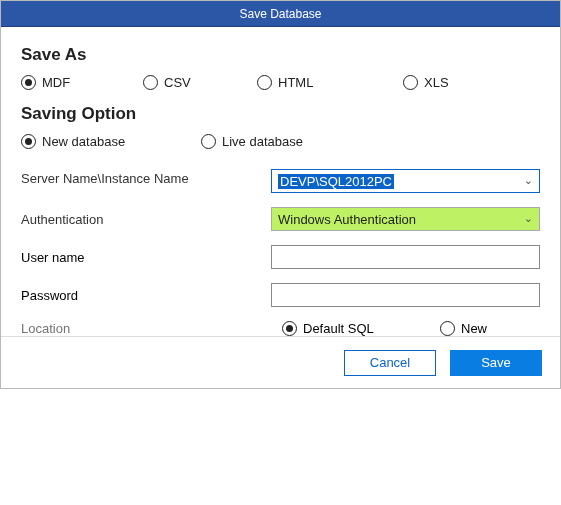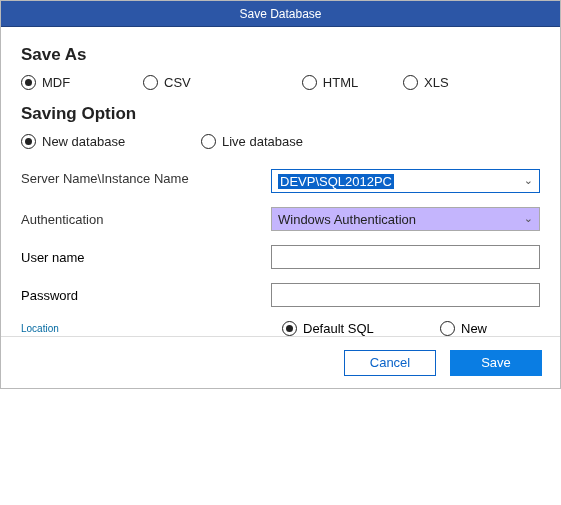--- a/index.html
+++ b/index.html
@@ -23,21 +23,21 @@
     padding: 10px 20px 14px 20px;
     overflow: hidden;
   }
   h2 {
     font-size: 17px; font-weight: 600; margin: 8px 0 10px 0; color: #222;
   }
   .radio-row { display: flex; align-items: center; margin: 6px 0 14px 0; }
   .radio-opt { display: flex; align-items: center; font-size: 13px; color: #222; cursor: pointer; }
   .ro-mdf   { width: 122px; }
   .ro-csv   { width: 114px; }
-  .ro-html  { width: 146px; justify-content: center; }
+  .ro-html  { width: 146px; }
   .ro-xls   { width: 80px; }
   .ro-newdb { width: 180px; }
   .ro-livedb{ width: 160px; }
   .rcircle {
     width: 15px; height: 15px; border: 1.6px solid #222; border-radius: 50%;
     margin-right: 6px; display: inline-flex; align-items: center; justify-content: center;
     background: #fff;
   }
   .rcircle.sel::after {
     content: ""; width: 7px; height: 7px; border-radius: 50%; background: #222;
@@ -50,28 +50,28 @@
     width: 100%; height: 24px; font-size: 13px;
     border: 1px solid #888; background: #fff; padding: 0 6px;
     display: flex; align-items: center; position: relative;
   }
   .combo { border: 1px solid #0a63c9; margin-top: 6px; }
   .combo .val { color: #fff; background: #0a63c9; padding: 0 2px; }
   .combo .chev, .select .chev {
     position: absolute; right: 6px; top: 4px; font-size: 11px; color: #555;
     pointer-events: none;
   }
-  .select { background: #c4b5fd; border: 1px solid #aaa; }
+  .select { background: #bef264; border: 1px solid #aaa; }
   .select .val { color: #222; }
   .textin input {
     border: none; outline: none; width: 100%; height: 100%; font-size: 13px;
     background: transparent;
   }
   .loc-row { display: flex; align-items: center; margin-bottom: 10px; }
-  .loc-label { width: 261px; font-size: 10px; color: #0369a1; }
+  .loc-label { width: 261px; font-size: 13px; color: #737373; }
   .loc-radio { display: flex; align-items: center; font-size: 13px; cursor: pointer; }
   .lr-def { width: 158px; }
   .lr-new { width: 80px; }
   .path-row { display: flex; gap: 10px; }
   .path-in { flex: 1; height: 26px; border: 1px solid #aaa; }
   .browse-btn {
     width: 80px; height: 26px; border: 1px solid #bbb; background: #e5e5e5;
     font-size: 13px; color: #555; cursor: pointer;
   }
   .footer {

